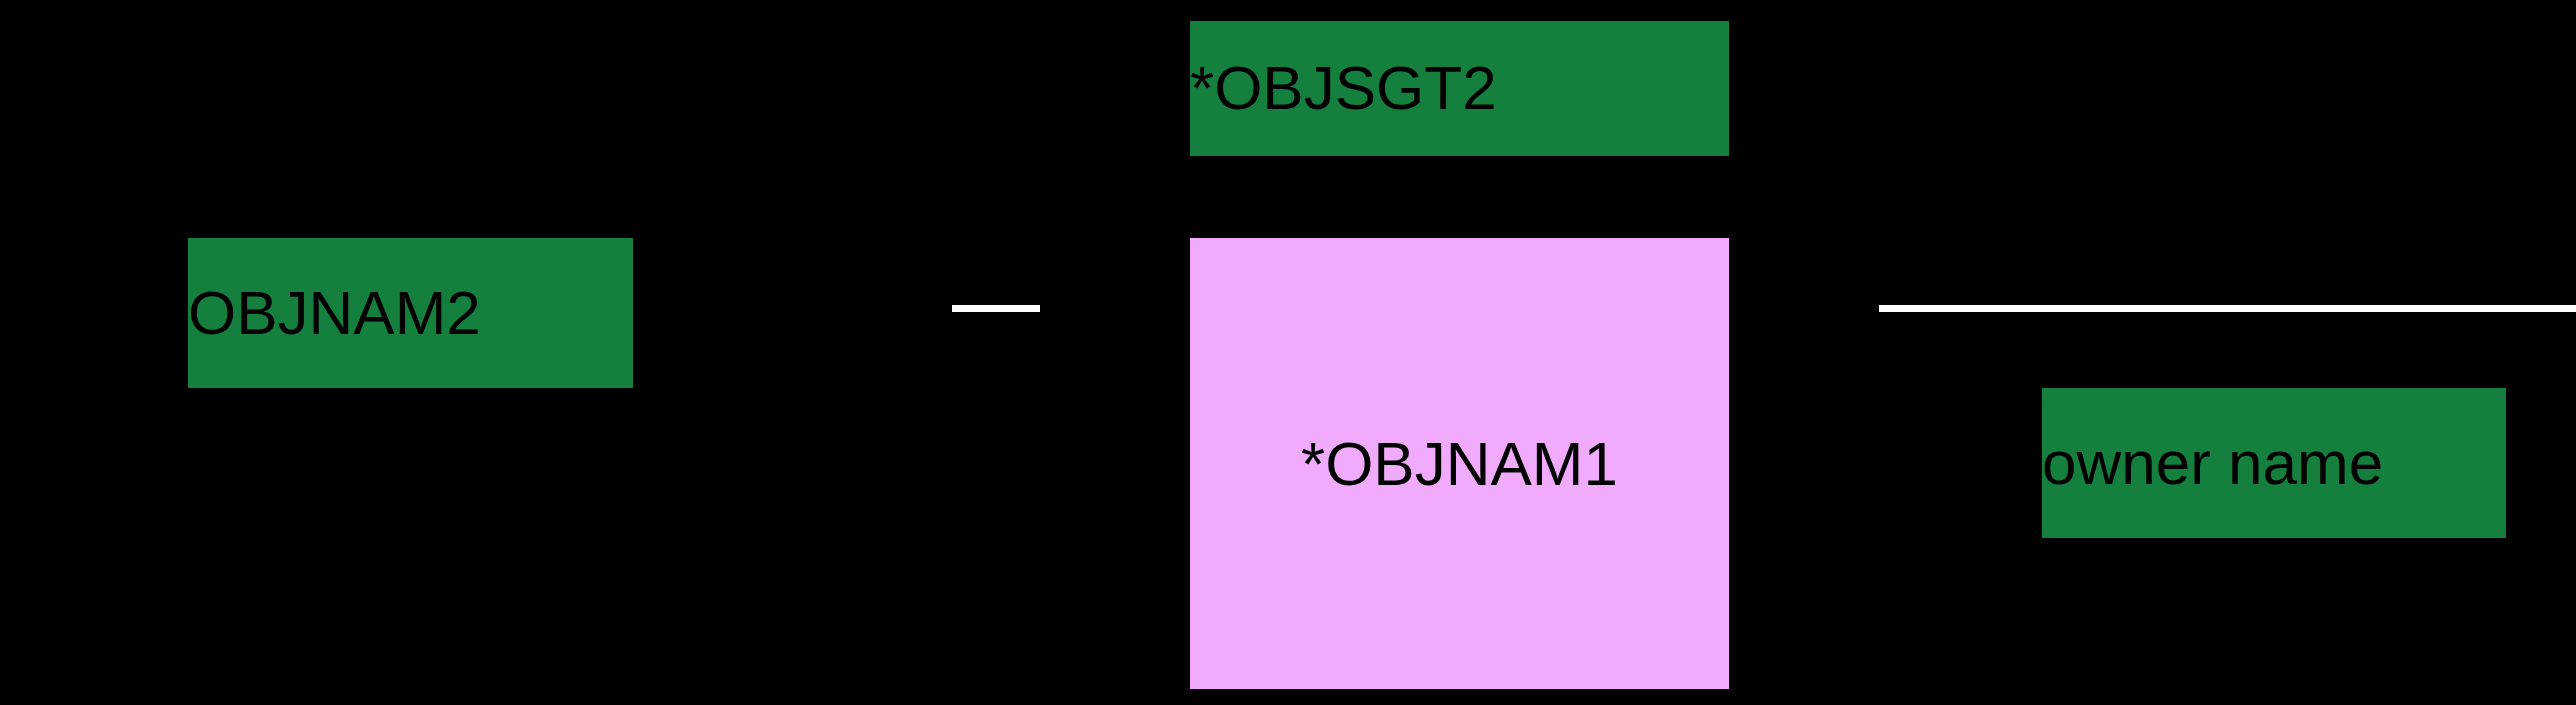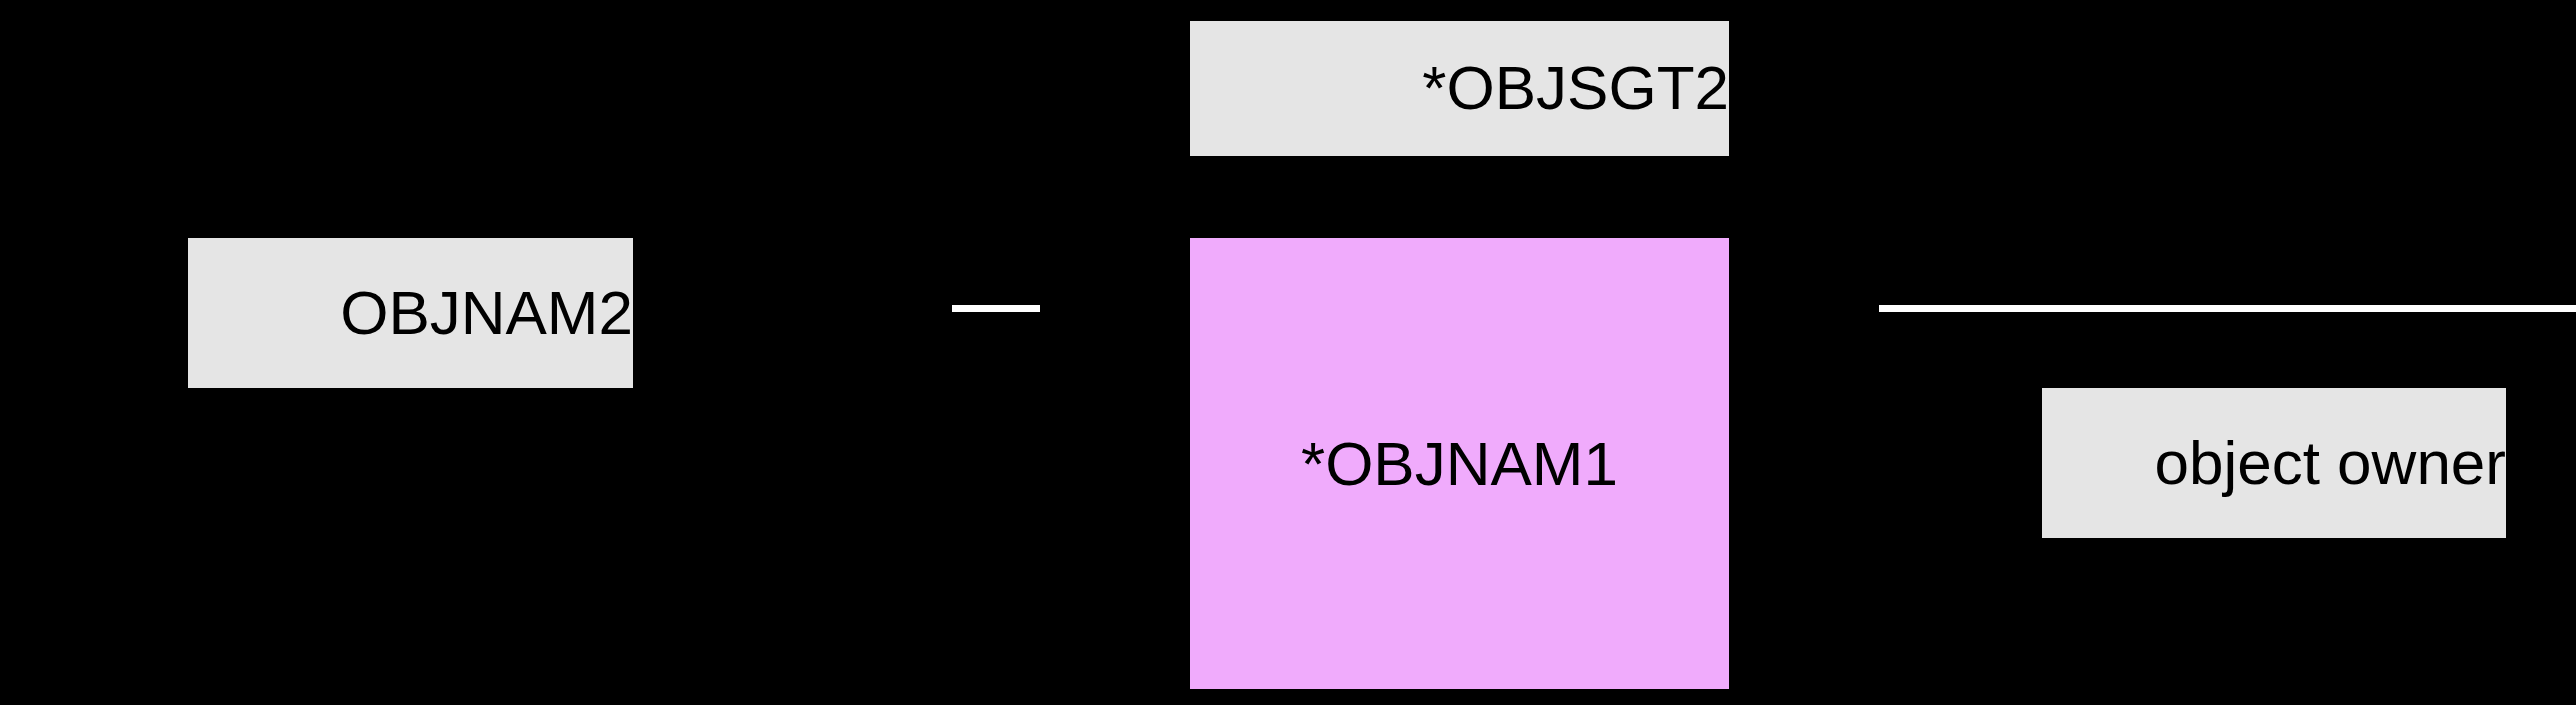--- a/index.html
+++ b/index.html
@@ -10,25 +10,25 @@
   .canvas {
     position: relative;
     width: 3931px;
     height: 705px;
     background: #000000;
     font-family: "Liberation Sans", sans-serif;
     overflow: hidden;
   }
   .kw-box {
     position: absolute;
-    background: #e5e5e5;
+    background: #15803d;
     color: #000000;
     display: flex;
     align-items: center;
-    justify-content: flex-end;
+    justify-content: flex-start;
     font-size: 62px;
     line-height: 1;
     white-space: nowrap;
   }
   .stack-box {
     position: absolute;
     background: #f0abfc;
     color: #000000;
     display: flex;
     flex-direction: column;
@@ -59,17 +59,17 @@
     <span>*OBJSGT2</span>
   </div>
 
   <div class="stack-box" style="left:1190px; top:238px; width:539px; height:451px;">
     <div>*OBJNAM1</div>
   </div>
 
   <div class="hline" style="left:1879px; top:305px; width:1479px;"></div>
 
   <div class="kw-box" style="left:2042px; top:388px; width:464px; height:150px;">
-    <span>object owner</span>
+    <span>owner name</span>
   </div>
 
 </div>
 
 
 </body></html>

